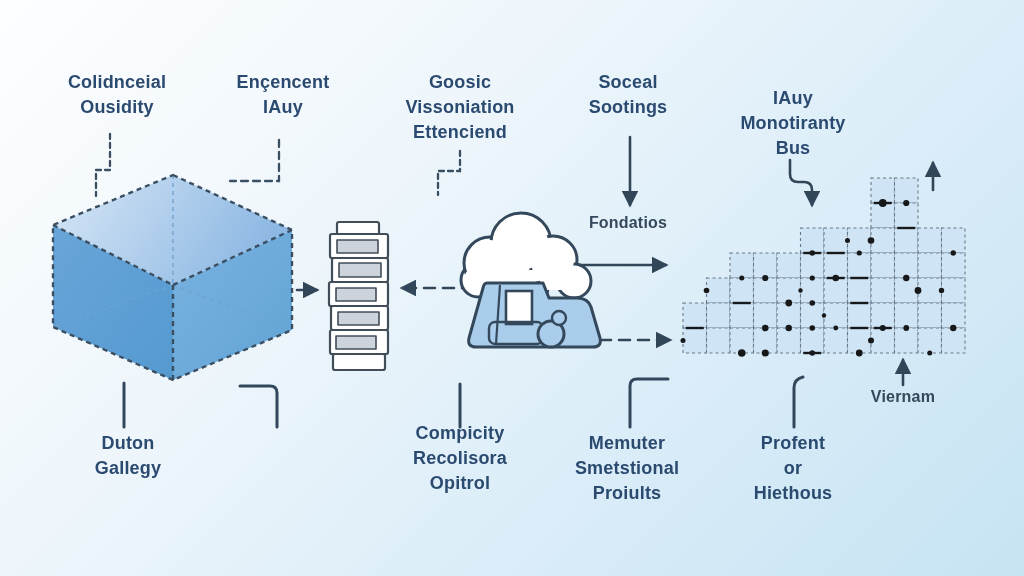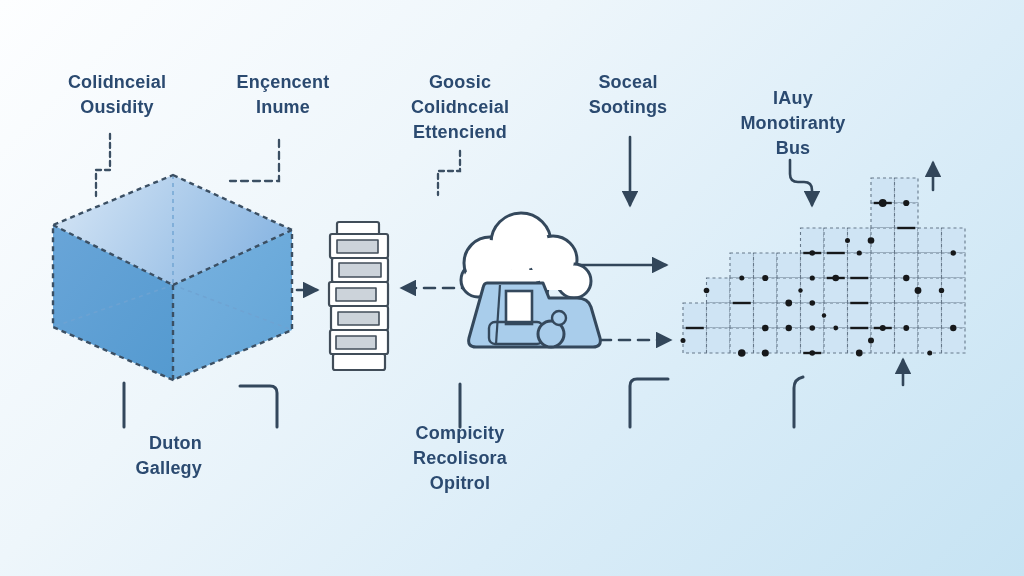--- a/index.html
+++ b/index.html
@@ -228,28 +228,36 @@
         <circle cx="812.25" cy="353" r="2.8" fill="#16181a"></circle>
         <circle cx="859.25" cy="353" r="3.4" fill="#16181a"></circle>
         <circle cx="871" cy="340.5" r="3.0" fill="#16181a"></circle>
         <circle cx="929.75" cy="353" r="2.5" fill="#16181a"></circle>
       </g>
   </svg>
 
   <div class="lbl" style="left:37px;top:70px;width:160px;">Colidnceial
 Ousidity</div>
   <div class="lbl" style="left:203px;top:70px;width:160px;">Ençencent
-Inume</div>
+IAuy</div>
   <div class="lbl" style="left:365px;top:70px;width:190px;">Goosic
-Colidnceial
+Vissoniation
 Ettenciend</div>
   <div class="lbl" style="left:548px;top:70px;width:160px;">Soceal
 Sootings</div>
   <div class="lbl" style="left:713px;top:86px;width:160px;">IAuy
 Monotiranty
 Bus</div>
-  <div class="lbl" style="left:42px;top:431px;width:160px;text-align:right;">Duton
+  <div class="lbl mid" style="left:553px;top:213px;width:150px;">Fondatios</div>
+  <div class="lbl mid" style="left:838px;top:387px;width:130px;">Viernam</div>
+  <div class="lbl" style="left:48px;top:431px;width:160px;">Duton
 Gallegy</div>
   <div class="lbl" style="left:370px;top:421px;width:180px;">Compicity
 Recolisora
 Opitrol</div>
+  <div class="lbl" style="left:537px;top:431px;width:180px;">Memuter
+Smetstional
+Proiults</div>
+  <div class="lbl" style="left:713px;top:431px;width:160px;">Profent
+or
+Hiethous</div>
 
 </div>
 
 </body></html>

